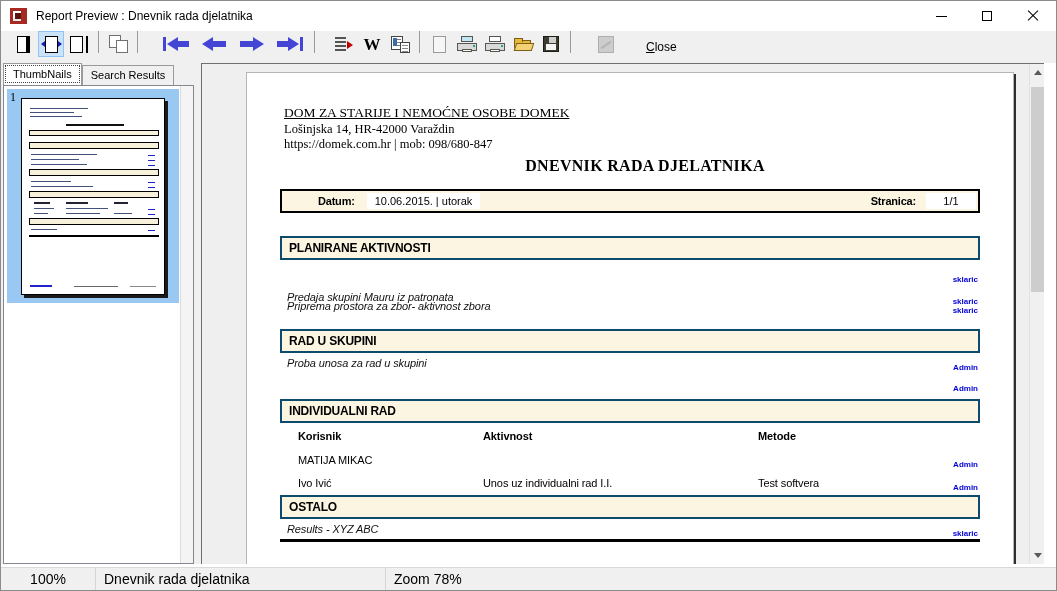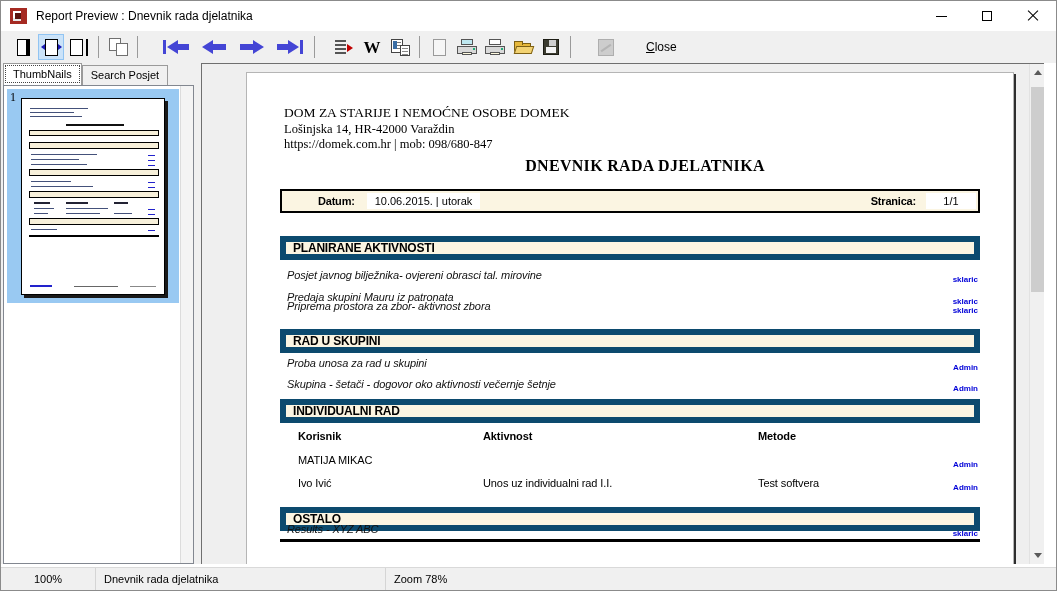--- a/index.html
+++ b/index.html
@@ -15,21 +15,21 @@
   .win-controls { margin-left:auto; display:flex; height:100%; }
   .win-btn { width:46px; height:100%; display:flex; align-items:center; justify-content:center; }
   .glyph-min { width:11px; height:1px; background:#000; }
   .glyph-max { width:10px; height:10px; border:1px solid #000; }
   .glyph-close { position:relative; width:12px; height:12px; }
   .glyph-close::before,.glyph-close::after { content:""; position:absolute; left:-1px; top:5px; width:14px; height:1px; background:#000; }
   .glyph-close::before { transform:rotate(45deg); }
   .glyph-close::after { transform:rotate(-45deg); }
 
   
-  .toolbar { position:absolute; left:0; top:30px; width:100%; height:32px; background:#f0f0f0; display:flex; align-items:center; padding-left:8px; }
+  .toolbar { position:absolute; left:0; top:30px; width:100%; height:32px; background:#f0f0f0; display:flex; padding-left:8px; }
   .tb-btn { height:26px; min-width:26px; display:flex; align-items:center; justify-content:center; margin:0 1px; background:transparent; border:1px solid transparent; }
   .tb-btn.selected { background:#cbe3f9; border:1px solid #91c4f2; }
   .tb-sep { width:1px; height:22px; background:#9a9a9a; margin:0 5px; }
   .pg { width:13px; height:17px; background:#fff; border:1px solid #000; display:inline-block; }
   .pg-book { border-right-width:4px; }
   .vline2 { width:2px; height:17px; background:#000; display:inline-block; margin-left:3px; }
   .arr-s { width:0; height:0; border-top:3px solid transparent; border-bottom:3px solid transparent; display:inline-block; }
   .arr-s.left  { border-left:4px solid #1b1bb4; margin-right:1px; }
   .arr-s.right { border-right:4px solid #1b1bb4; margin-left:1px; }
   .multi { position:relative; width:19px; height:18px; }
@@ -88,44 +88,44 @@
   .doc-area { position:absolute; left:200px; top:62px; width:843px; height:501px; background:#efefef; border-top:1px solid #6f6f6f; border-left:1px solid #6f6f6f; overflow:hidden; }
   .vscroll { position:absolute; right:0; top:0; width:15px; height:100%; background:#f0f0f0; border-left:1px solid #e2e2e2; }
   .vs-up,.vs-down { position:absolute; left:0; width:15px; height:17px; display:flex; align-items:center; justify-content:center; }
   .vs-up { top:0; } .vs-down { bottom:0; }
   .tri-up { width:0;height:0;border-left:4px solid transparent;border-right:4px solid transparent;border-bottom:5px solid #5a5a5a; }
   .tri-down { width:0;height:0;border-left:4px solid transparent;border-right:4px solid transparent;border-top:5px solid #5a5a5a; }
   .vs-thumb { position:absolute; left:1px; top:23px; width:13px; height:205px; background:#cdcdcd; }
 
   .page { position:absolute; left:44px; top:8px; width:768px; height:620px; background:#fff; border:1px solid #b5b5b5; box-shadow:2px 2px 0 #2e2e2e; }
   .org { position:absolute; left:37px; font-family:"Liberation Serif", serif; color:#000; }
-  .org-name { top:32px; font-size:13.5px; }
+  .org-name { top:32px; font-size:13.5px;text-decoration:underline; }
   .org-addr { top:49px; font-size:12.5px; }
   .org-web  { top:64px; font-size:12.5px; }
   .doc-title { position:absolute; left:33px; top:84px; width:700px; padding-left:30px; text-align:center; font-family:"Liberation Serif", serif; font-weight:700; font-size:16px; letter-spacing:.3px; }
 
   .info-row { position:absolute; left:33px; top:116px; width:700px; height:24px; background:#fbf5e2; border:2px solid #000; display:flex; align-items:center; font-size:11px; }
   .info-label { font-weight:700; letter-spacing:-.2px; }
   .lbl-datum { margin-left:36px; }
   .val-box { background:#fff; padding:2px 8px; margin-left:12px; white-space:nowrap; }
   .spacer { flex:1; }
   .val-page { width:50px; text-align:center; margin-left:10px; margin-right:2px; }
 
-  .sec-hdr { position:absolute; left:33px; width:700px; height:24px; background:#fbf5e2; border:6px solid #0c4a6e; display:flex; align-items:center; font-size:12px; font-weight:700; letter-spacing:-.2px; padding-left:7px; }
+  .sec-hdr { position:absolute; left:33px; width:700px; height:24px; background:#fbf5e2; border:2px solid #0c4a6e; display:flex; align-items:center; font-size:12px; font-weight:700; letter-spacing:-.2px; padding-left:7px; }
   .sec-item { position:absolute; left:33px; width:700px; height:16px; font-size:11px; font-style:italic; color:#111; }
   .sec-item .it { padding-left:7px; letter-spacing:-.1px; }
   .author { position:absolute; right:2px; top:6px; font-size:8px; font-weight:700; font-style:normal; color:#0000d8; }
   .trow { position:absolute; left:33px; width:700px; height:16px; font-size:11px; font-style:normal; }
   .trow .c { position:absolute; top:0; letter-spacing:-.1px; white-space:nowrap; }
   .c-k { left:18px; } .c-a { left:203px; } .c-m { left:478px; }
   .trow.thead .c { font-weight:700; }
   .bottom-line { position:absolute; left:33px; top:466px; width:700px; height:3px; background:#000; }
 
   
-  .statusbar { position:absolute; left:0; bottom:0; width:100%; height:23px; background:#f0f0f0; border-top:1px solid #d9d9d9; display:flex; align-items:center; font-size:11px; color:#000; }
+  .statusbar { position:absolute; left:0; bottom:0; width:100%; height:23px; background:#f0f0f0; border-top:1px solid #d9d9d9; display:flex; align-items:center; font-size:14px; color:#000; }
   .sb-cell { height:100%; display:flex; align-items:center; border-right:1px solid #d5d5d5; padding:0 8px; white-space:nowrap; }
   .sb-1 { width:95px; justify-content:center; }
   .sb-2 { width:128px; }
   .sb-3 { width:290px; }
   .sb-4 { border-right:none; }
 </style>
 </head>
 <body>
 
 <div class="window">
@@ -243,21 +243,21 @@
     <div style="width:16px"></div>
     <div class="tb-btn">
         <span class="disabled-ic"></span>
       </div>
     <button class="close-btn"><span class="close-text">Close</span></button>
   </div>
 
   <div class="left-zone">
     <div class="tabs">
       <div class="tab active">ThumbNails</div>
-      <div class="tab">Search Posjet</div>
+      <div class="tab">Search Results</div>
     </div>
     <div class="thumb-panel">
       <div class="thumb-sel">
         <div class="thumb-num">1</div>
         <div class="mini-page">
 
           <div class="m mline" style="left:8px;top:9px;width:58px"></div>
           <div class="m mline" style="left:8px;top:13px;width:44px"></div>
           <div class="m mline" style="left:8px;top:17px;width:52px"></div>
           <div class="m mline" style="left:44px;top:25px;width:58px;height:2px;background:#111"></div>
@@ -308,39 +308,37 @@
       <div class="info-row">
         <span class="info-label lbl-datum">Datum:</span>
         <span class="val-box">10.06.2015. | utorak</span>
         <span class="spacer"></span>
         <span class="info-label">Stranica:</span>
         <span class="val-box val-page">1/1</span>
       </div>
 
       <div class="sec-hdr" style="top:163px">PLANIRANE AKTIVNOSTI</div>
       <div class="sec-item" style="top:196px">
-        <span class="it">Posjet javnog bilježnika- ovjereni obrasci tal. mirovine</span>
         <span class="author">sklaric</span>
       </div>
       <div class="sec-item" style="top:218px">
         <span class="it">Predaja skupini Mauru iz patronata</span>
         <span class="author">sklaric</span>
       </div>
       <div class="sec-item" style="top:227px">
         <span class="it">Priprema prostora za zbor- aktivnost zbora</span>
         <span class="author">sklaric</span>
       </div>
 
       <div class="sec-hdr" style="top:256px">RAD U SKUPINI</div>
       <div class="sec-item" style="top:284px">
         <span class="it">Proba unosa za rad u skupini</span>
         <span class="author">Admin</span>
       </div>
       <div class="sec-item" style="top:305px">
-        <span class="it">Skupina - šetači - dogovor oko aktivnosti večernje šetnje</span>
         <span class="author">Admin</span>
       </div>
 
       <div class="sec-hdr" style="top:326px">INDIVIDUALNI RAD</div>
       <div class="trow thead" style="top:357px">
         <span class="c c-k">Korisnik</span>
         <span class="c c-a">Aktivnost</span>
         <span class="c c-m">Metode</span>
       </div>
       <div class="trow" style="top:381px">
@@ -348,21 +346,21 @@
         <span class="c c-m"></span>
         <span class="author">Admin</span>
       </div>
       <div class="trow" style="top:404px">
         <span class="c c-k">Ivo Ivić</span>
         <span class="c c-a">Unos uz individualni rad I.I.</span>
         <span class="c c-m">Test softvera</span>
         <span class="author">Admin</span>
       </div>
 
-      <div class="sec-hdr" style="top:434px">OSTALO</div>
+      <div class="sec-hdr" style="top:422px">OSTALO</div>
       <div class="sec-item" style="top:450px">
         <span class="it">Results - XYZ ABC</span>
         <span class="author">sklaric</span>
       </div>
       <div class="bottom-line"></div>
     </div>
 
     <div class="vscroll">
       <div class="vs-up">
           <span class="tri-up"></span>

